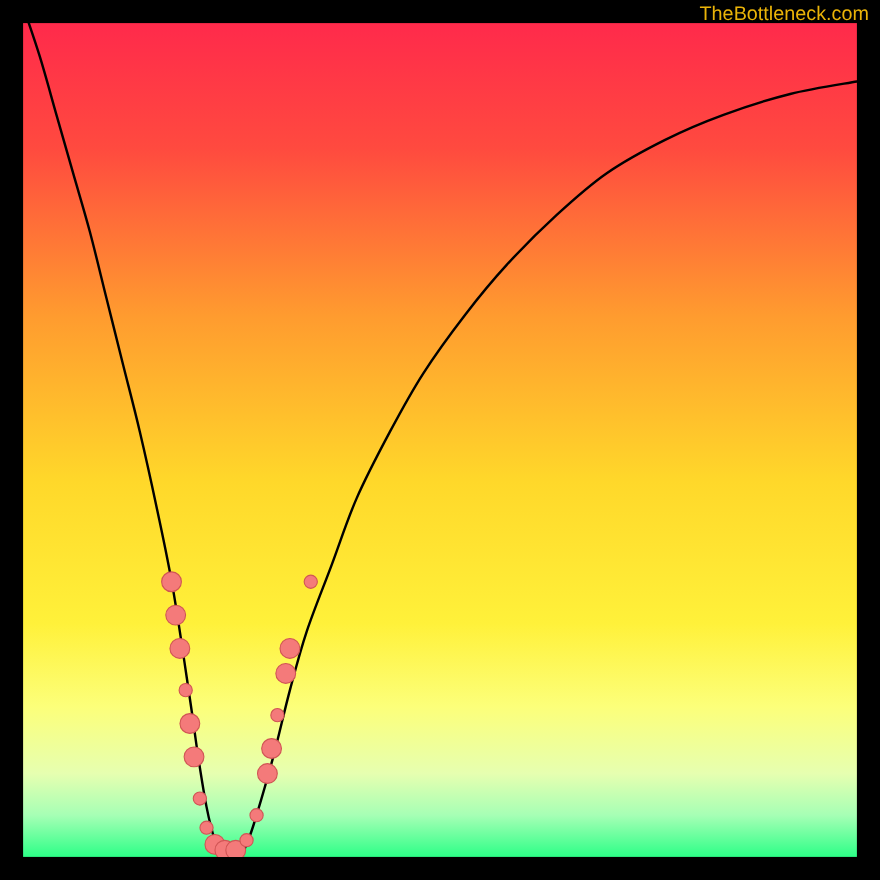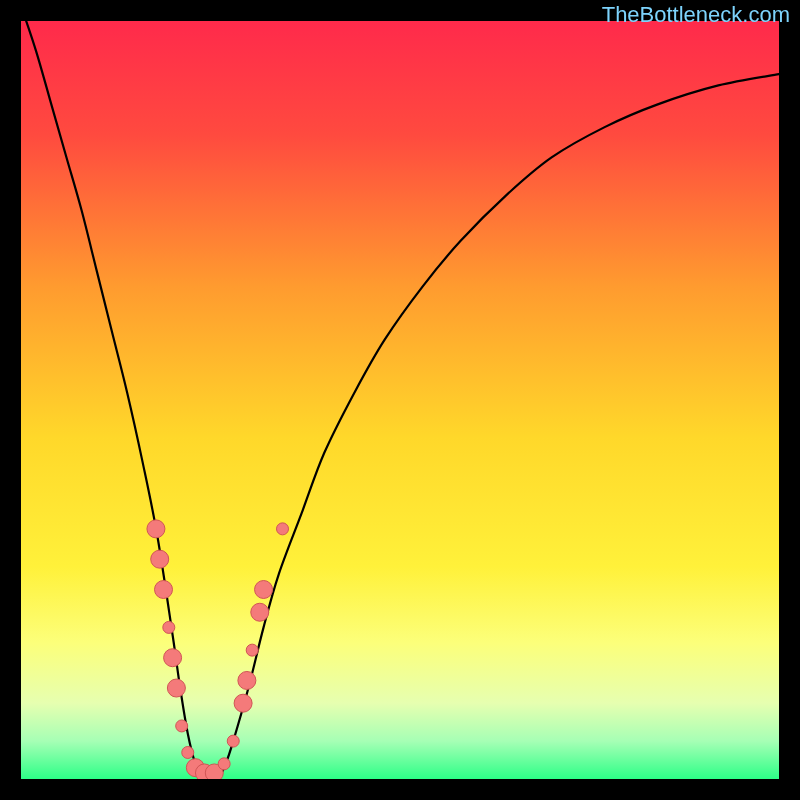--- a/index.html
+++ b/index.html
@@ -23,22 +23,22 @@
     top: 21px;
     left: 21px;
     width: 758px;
     height: 758px;
     overflow: hidden;
   }
   .watermark {
     position: absolute;
     top: 2px;
     right: 10px;
-    color: #7dd3fc;
-    font-size: 22px;
+    color: #eab308;
+    font-size: 18px;
     font-weight: 500;
     letter-spacing: 0px;
     z-index: 50;
     text-align: left;
   }
   svg { display: block; }
 </style>
 </head>
 <body>
 

